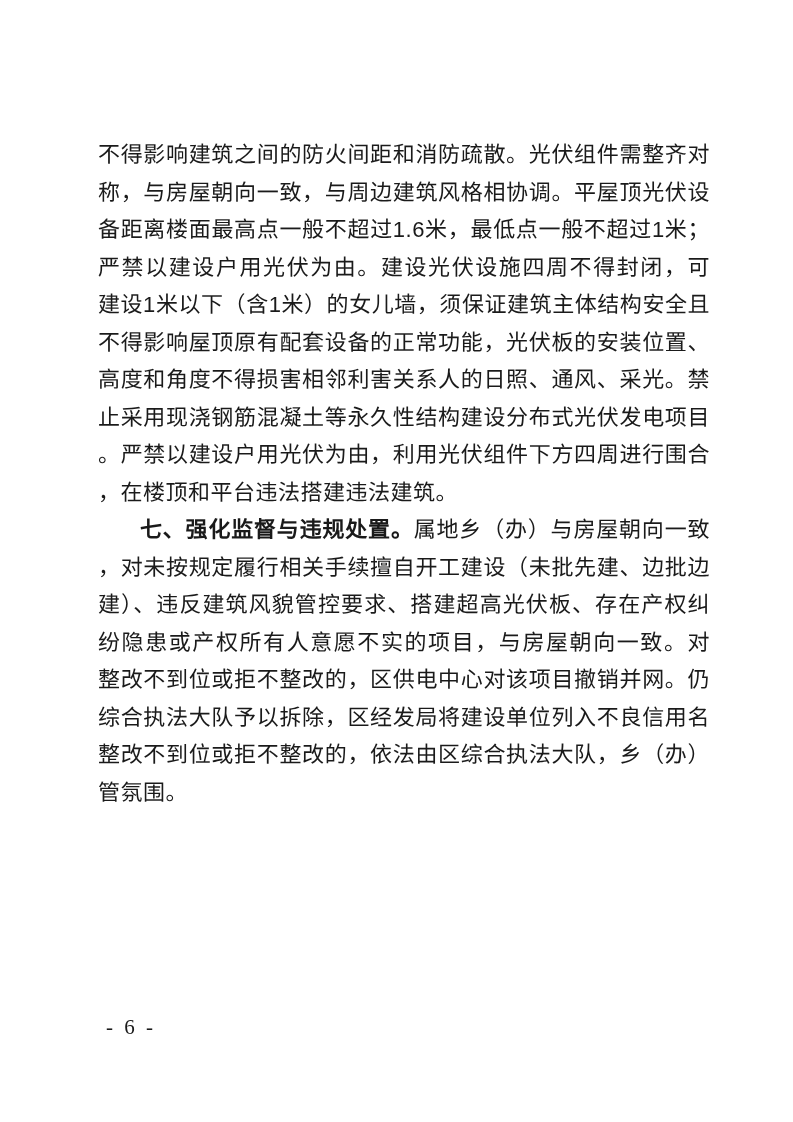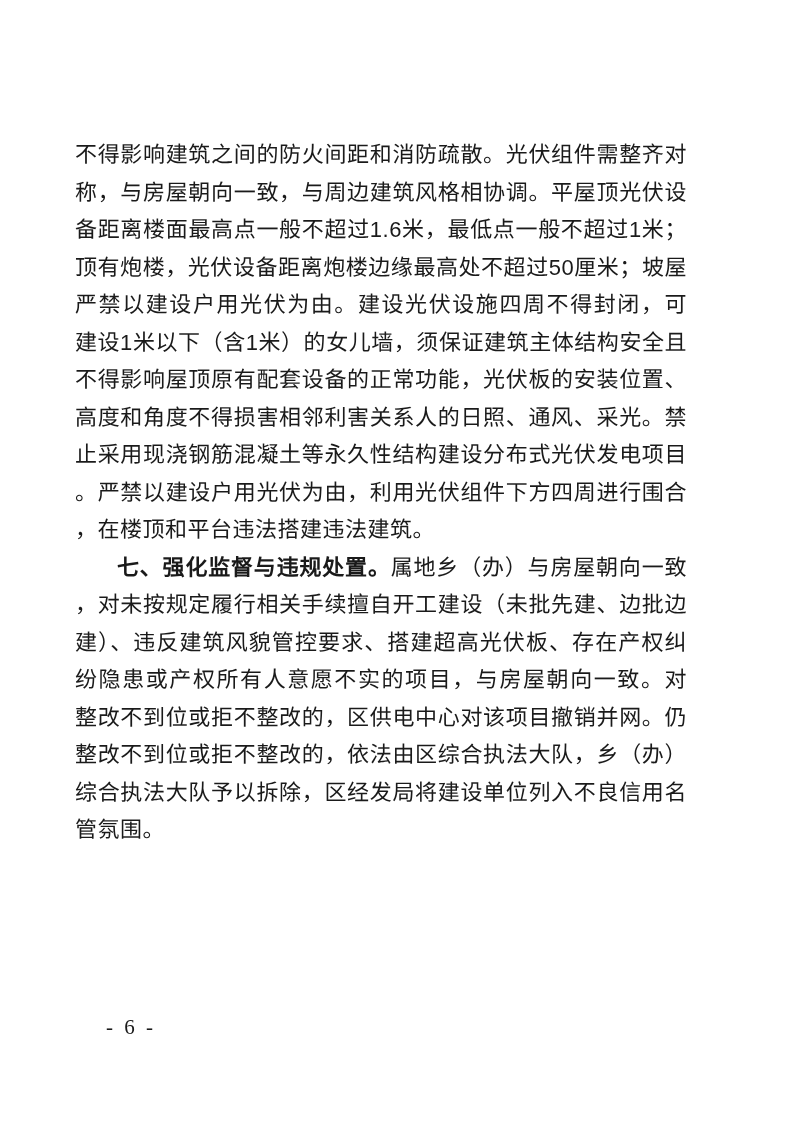--- a/index.html
+++ b/index.html
@@ -11,21 +11,21 @@
     position: relative;
     width: 793px;
     height: 1122px;
     background: #ffffff;
     overflow: hidden;
     font-family: "Liberation Sans", "DejaVu Sans", sans-serif;
     color: #1a1a1a;
   }
   .text-block {
     position: absolute;
-    left: 75px;
+    left: 98px;
     top: 136px;
     width: 612px;
   }
   .line {
     font-size: 22px;
     line-height: 37.5px;
     height: 37.5px;
     text-align: justify;
     text-align-last: justify;
     -moz-text-align-last: justify;
@@ -57,33 +57,32 @@
   }
 </style>
 </head>
 <body>
 
 <div class="page">
   <div class="text-block">
     <div class="line">不得影响建筑之间的防火间距和消防疏散。光伏组件需整齐对</div>
     <div class="line">称，与房屋朝向一致，与周边建筑风格相协调。平屋顶光伏设</div>
     <div class="line">备距离楼面最高点一般不超过1.6米，最低点一般不超过1米；</div>
-    <div class="line">顶有炮楼，光伏设备距离炮楼边缘最高处不超过50厘米；坡屋</div>
     <div class="line">严禁以建设户用光伏为由。建设光伏设施四周不得封闭，可</div>
     <div class="line">建设1米以下（含1米）的女儿墙，须保证建筑主体结构安全且</div>
     <div class="line">不得影响屋顶原有配套设备的正常功能，光伏板的安装位置、</div>
     <div class="line">高度和角度不得损害相邻利害关系人的日照、通风、采光。禁</div>
     <div class="line">止采用现浇钢筋混凝土等永久性结构建设分布式光伏发电项目</div>
     <div class="line">。严禁以建设户用光伏为由，利用光伏组件下方四周进行围合</div>
     <div class="line para-end">，在楼顶和平台违法搭建违法建筑。</div>
     <div class="line indent">
       <span class="bold-seg">七、强化监督与违规处置。</span><span>属地乡（办）与房屋朝向一致</span>
     </div>
     <div class="line">，对未按规定履行相关手续擅自开工建设（未批先建、边批边</div>
     <div class="line">建）、违反建筑风貌管控要求、搭建超高光伏板、存在产权纠</div>
     <div class="line">纷隐患或产权所有人意愿不实的项目，与房屋朝向一致。对</div>
     <div class="line">整改不到位或拒不整改的，区供电中心对该项目撤销并网。仍</div>
+    <div class="line">综合执法大队予以拆除，区经发局将建设单位列入不良信用名</div>
     <div class="line">整改不到位或拒不整改的，依法由区综合执法大队，乡（办）</div>
-    <div class="line">综合执法大队予以拆除，区经发局将建设单位列入不良信用名</div>
     <div class="line para-end">管氛围。</div>
   </div>
   <div class="page-number">- 6 -</div>
 </div>
 
 </body></html>

